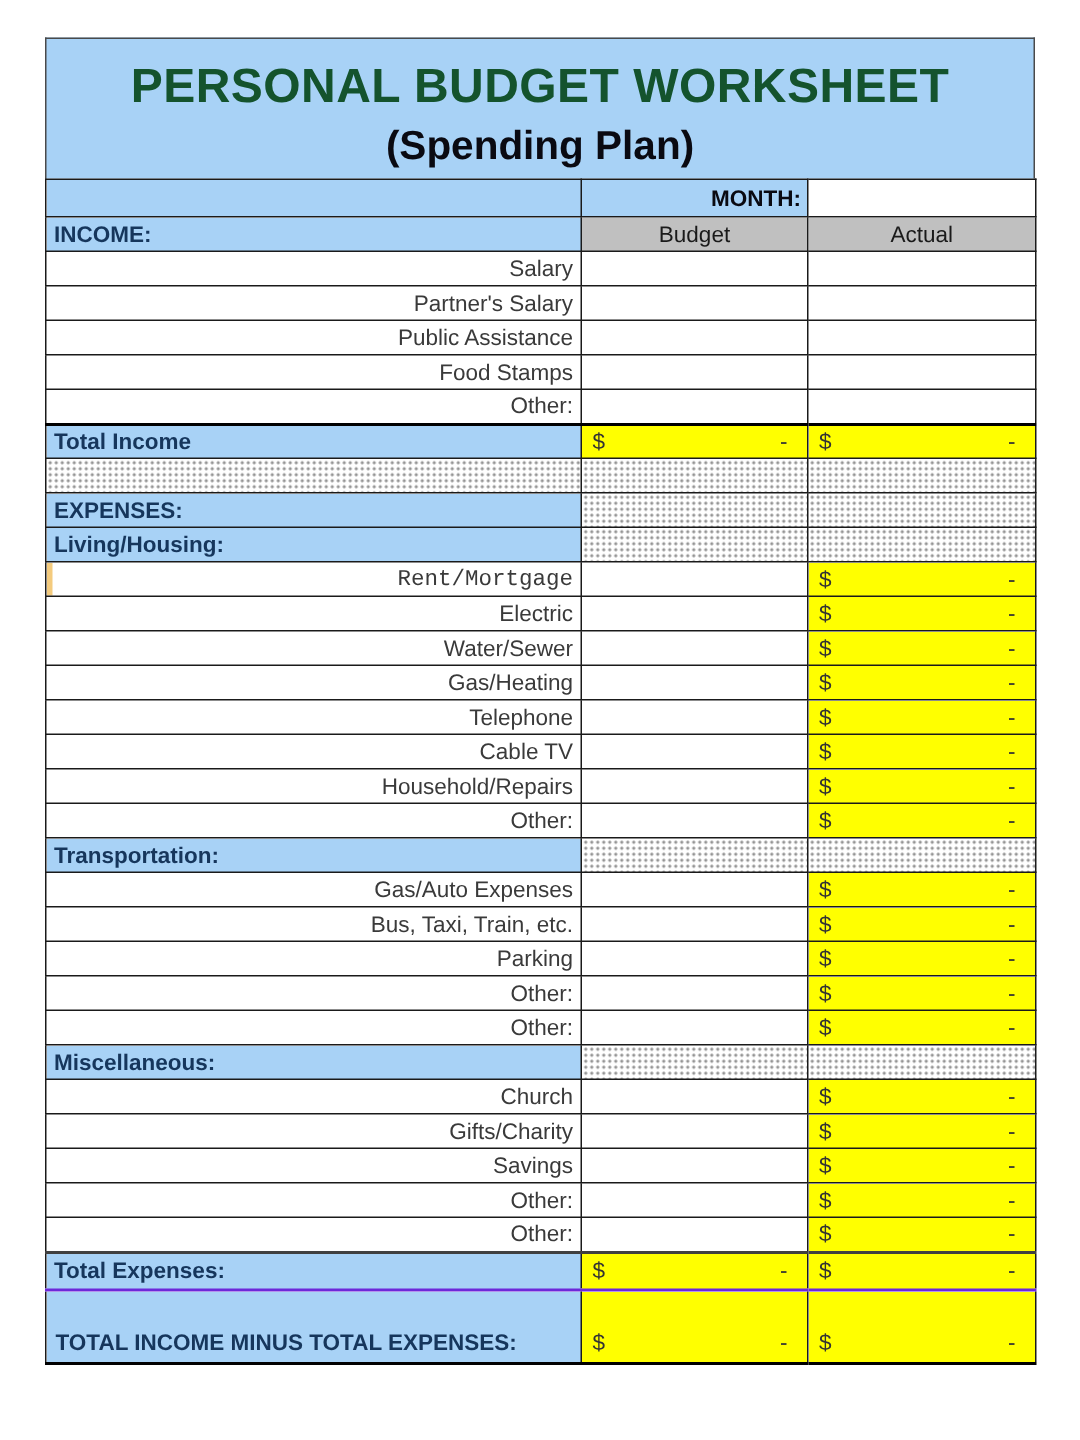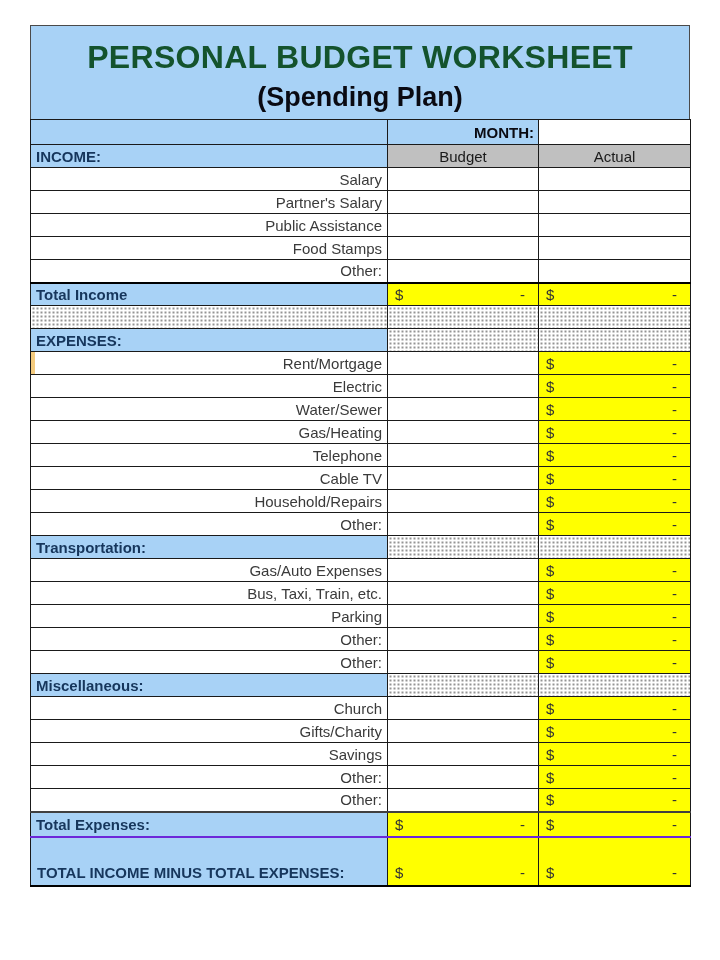--- a/index.html
+++ b/index.html
@@ -34,21 +34,21 @@
     text-align:left;padding-left:5px;}
   td.sec.r{text-align:right;padding-right:4px;color:#0a0a12;}
   td.grayhead{background:var(--gray);text-align:center;color:#1a1a1a;margin-top:24px;}
   td.dotted{background-color:#fff;
     background-image:radial-gradient(#949494 1px, transparent 1.1px);
     background-size:4px 4px;}
   td.money{background:var(--yellow);}
   .money-inner{display:flex;justify-content:space-between;align-items:center;
     height:100%;padding:0 13px 0 7px;color:#333;font-size:15px;}
   td.input-cell{background:#fff;}
-  td.hl{box-shadow:inset 4px 0 0 var(--highlight);}
+  td.hl{box-shadow:inset 4px 0 0 var(--highlight);font-family:Liberation Mono, monospace;}
 
   tr.month-row td{height:25px;}
   tr.total-income td{border-top:2px solid #000;}
   tr.total-expenses td{border-top:2px solid #404040;height:25px;margin-top:16px;}
   tr.total-expenses td.money .money-inner{font-weight:normal;}
   tr.grand td{border-top:2px solid #6d28d9;border-bottom:2px solid #000;height:49px;
     vertical-align:bottom;}
   tr.grand td.sec{padding-bottom:4px;padding-left:6px;}
   tr.grand .money-inner{align-items:flex-end;padding-bottom:4px;}
 </style>
@@ -121,20 +121,25 @@
           <td class="dotted"></td>
           <td class="dotted"></td>
           <td class="dotted"></td>
         </tr>
         <tr>
           <td class="sec">EXPENSES:</td>
           <td class="dotted"></td>
           <td class="dotted"></td>
         </tr>
         <tr>
+          <td class="sec">Living/Housing:</td>
+          <td class="dotted"></td>
+          <td class="dotted"></td>
+        </tr>
+        <tr>
           <td class="lbl hl">Rent/Mortgage</td>
           <td class="input-cell"></td>
           <td class="money">
             <div class="money-inner">
               <span>$</span>
               <span>-</span>
             </div>
           </td>
         </tr>
         <tr>

